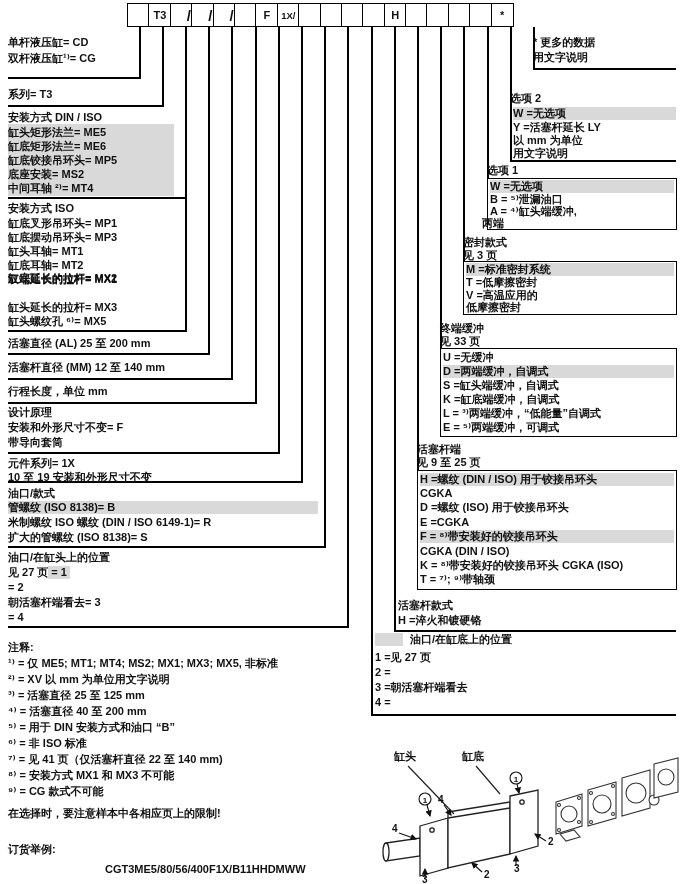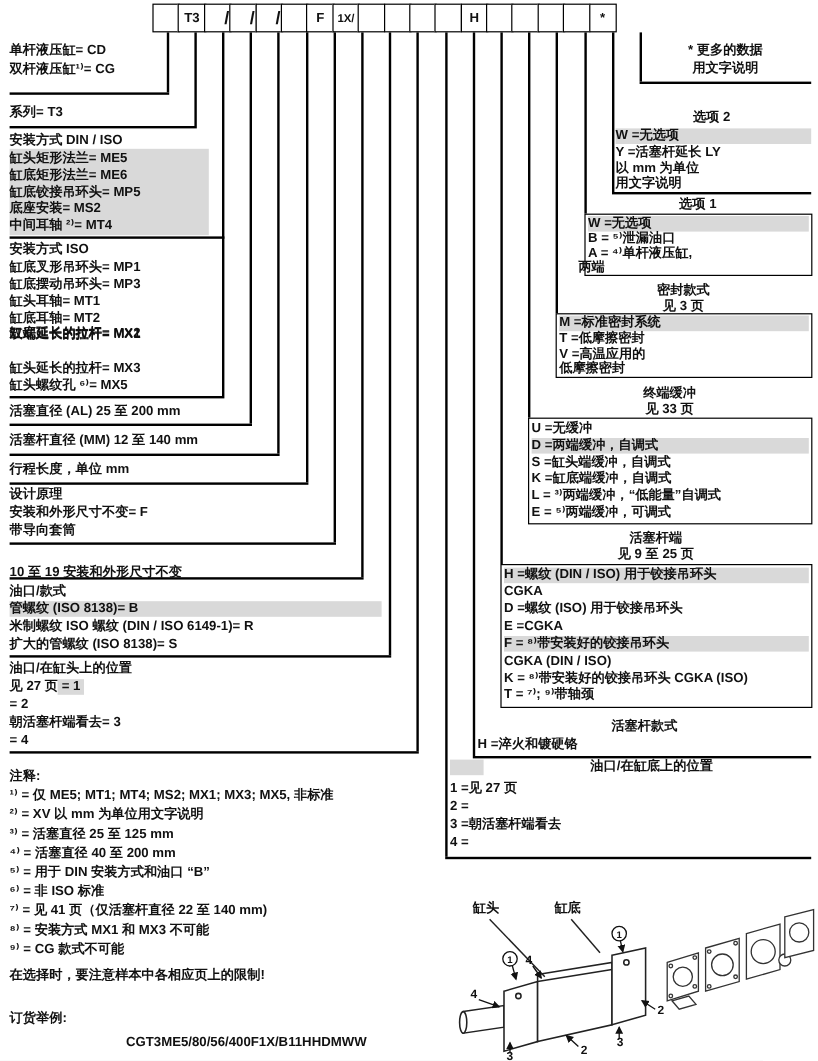--- a/index.html
+++ b/index.html
@@ -9,21 +9,21 @@
   .cell{box-sizing:border-box;width:23.2px;height:24px;border:1.8px solid #000;margin-left:-1.8px;
         display:flex;align-items:center;justify-content:center;font-size:11px;background:#fff}
   .cells .cell:first-child{margin-left:0}
   .cell.slash{font-size:15px;justify-content:flex-end;padding-right:1px}
   .cell.small{font-size:9.5px}
   .vl{position:absolute;width:1.5px;background:#000}
   .hl{position:absolute;height:1.5px;background:#000}
   .bx{position:absolute;border:1.5px solid #000;box-sizing:border-box}
   .t{position:absolute;font-size:11px;line-height:13px;white-space:nowrap}
   .row{position:absolute;display:flex;justify-content:flex-start;font-size:11px;line-height:13px;white-space:nowrap}
-  .rr{position:absolute;text-align:center;font-size:11px;line-height:13px;white-space:nowrap}
+  .rr{position:absolute;text-align:left;font-size:11px;line-height:13px;white-space:nowrap}
   .sh{background:#d9d9d9}
   .chip{background:#d9d9d9;padding:0 3px}
   .hdr{font-weight:bold}
   svg text{font-family:"Liberation Sans","DejaVu Sans",sans-serif;font-weight:bold}
 </style>
 </head>
 <body>
 
 <div class="page">
 
@@ -158,20 +158,24 @@
   <div class="t hdr" style="left:8px;top:361px">活塞杆直径 (MM) 12 至 140 mm</div>
   <div class="t hdr" style="left:8px;top:385px">行程长度，单位 mm</div>
 
   <div class="t hdr" style="left:8px;top:406px">设计原理</div>
   <div class="row" style="left:8px;top:421px;width:264px">
       <span>安装和外形尺寸不变</span>
       <span>= F</span>
     </div>
   <div class="t" style="left:8px;top:436px">带导向套筒</div>
 
+  <div class="row" style="left:8px;top:457px;width:287px">
+      <span class="hdr">元件系列</span>
+      <span>= 1X</span>
+    </div>
   <div class="t" style="left:8px;top:471px">10 至 19 安装和外形尺寸不变</div>
 
   <div class="t hdr" style="left:8px;top:487px">油口/款式</div>
   <div class="row sh" style="left:8px;top:501px;width:310px">
       <span>管螺纹 (ISO 8138)</span>
       <span>= B</span>
     </div>
   <div class="row" style="left:8px;top:516px;width:310px">
       <span>米制螺纹 ISO 螺纹 (DIN / ISO 6149-1)</span>
       <span>= R</span>
@@ -225,21 +229,21 @@
   <div class="row sh" style="left:490px;top:180px;width:184px">
       <span>W =</span>
       <span>无选项</span>
     </div>
   <div class="row" style="left:490px;top:193px;width:184px">
       <span>B = ⁵⁾</span>
       <span>泄漏油口</span>
     </div>
   <div class="row" style="left:490px;top:205px;width:184px">
       <span>A = ⁴⁾</span>
-      <span>单杆液压缸,</span>
+      <span>缸头端缓冲,</span>
     </div>
   <div class="row" style="left:482px;top:217px;width:184px">
       <span></span>
       <span>两端</span>
     </div>
 
   <div class="rr hdr" style="left:463px;top:236px;width:213px">密封款式</div>
   <div class="rr" style="left:463px;top:249px;width:213px">见 3 页</div>
   <div class="bx" style="left:463px;top:261px;width:214px;height:54px"></div>
   <div class="row sh" style="left:466px;top:263px;width:208px">

